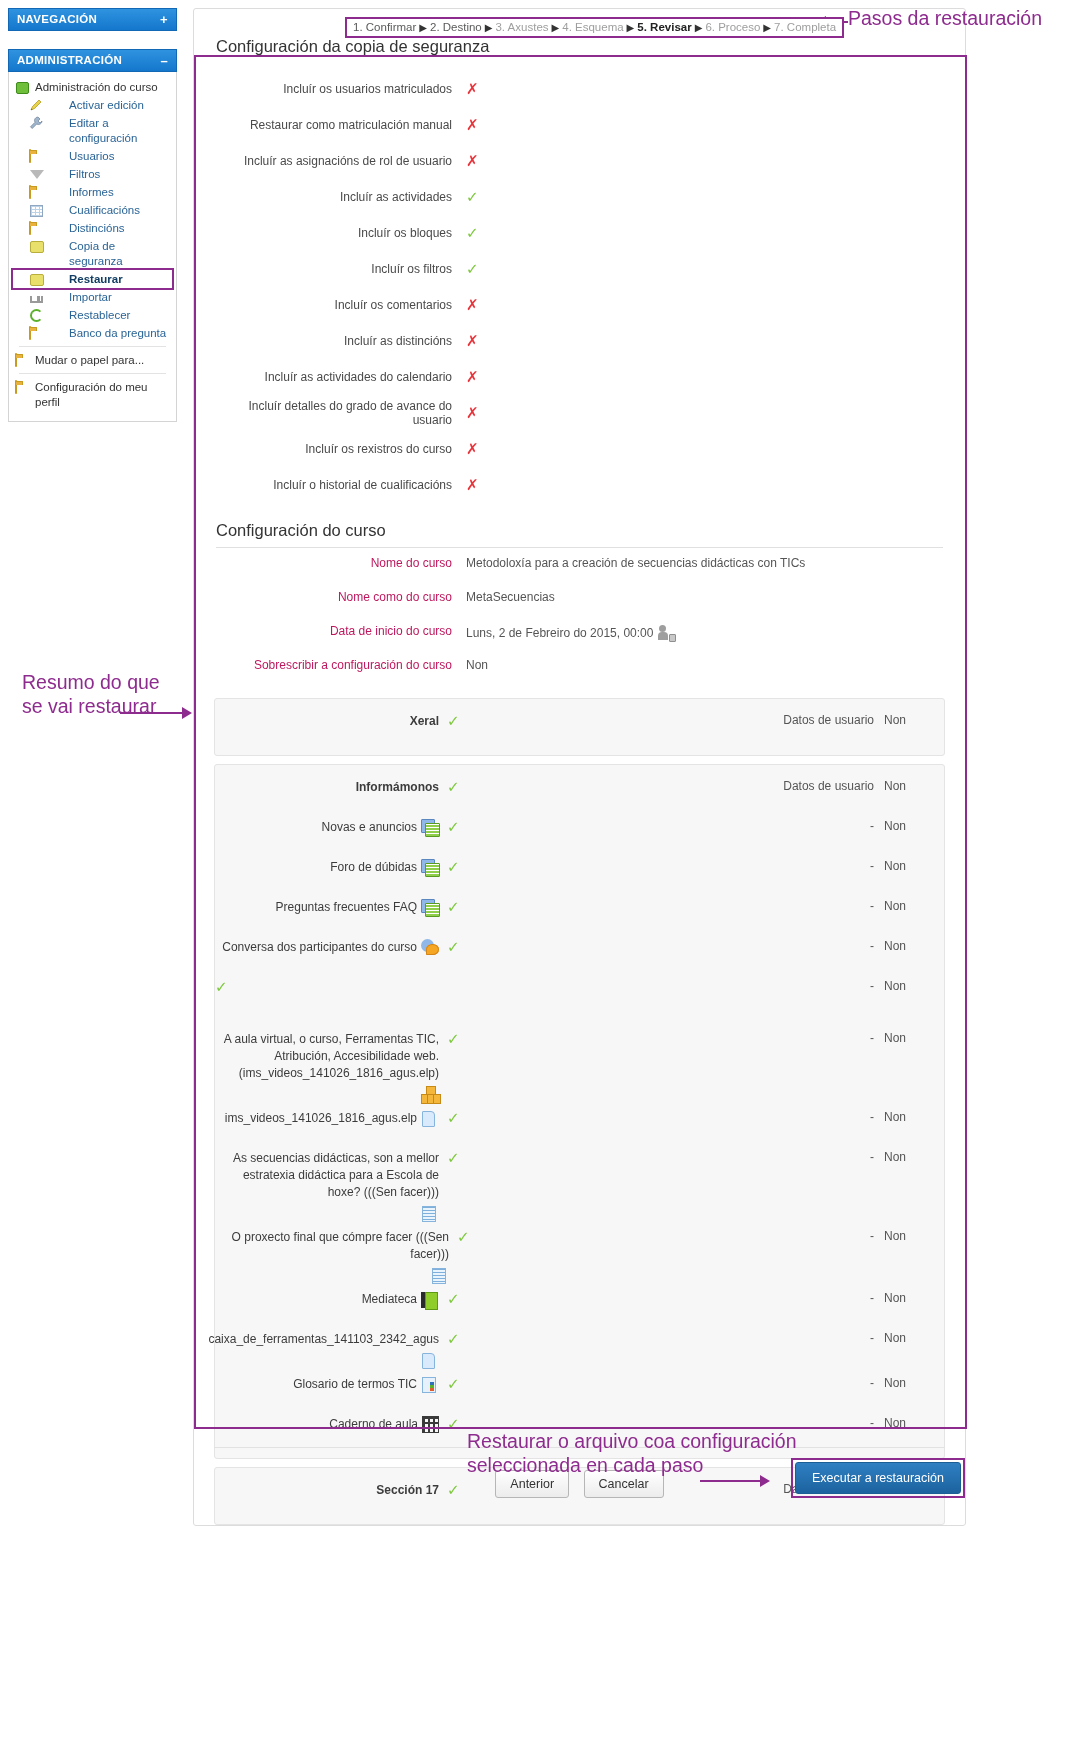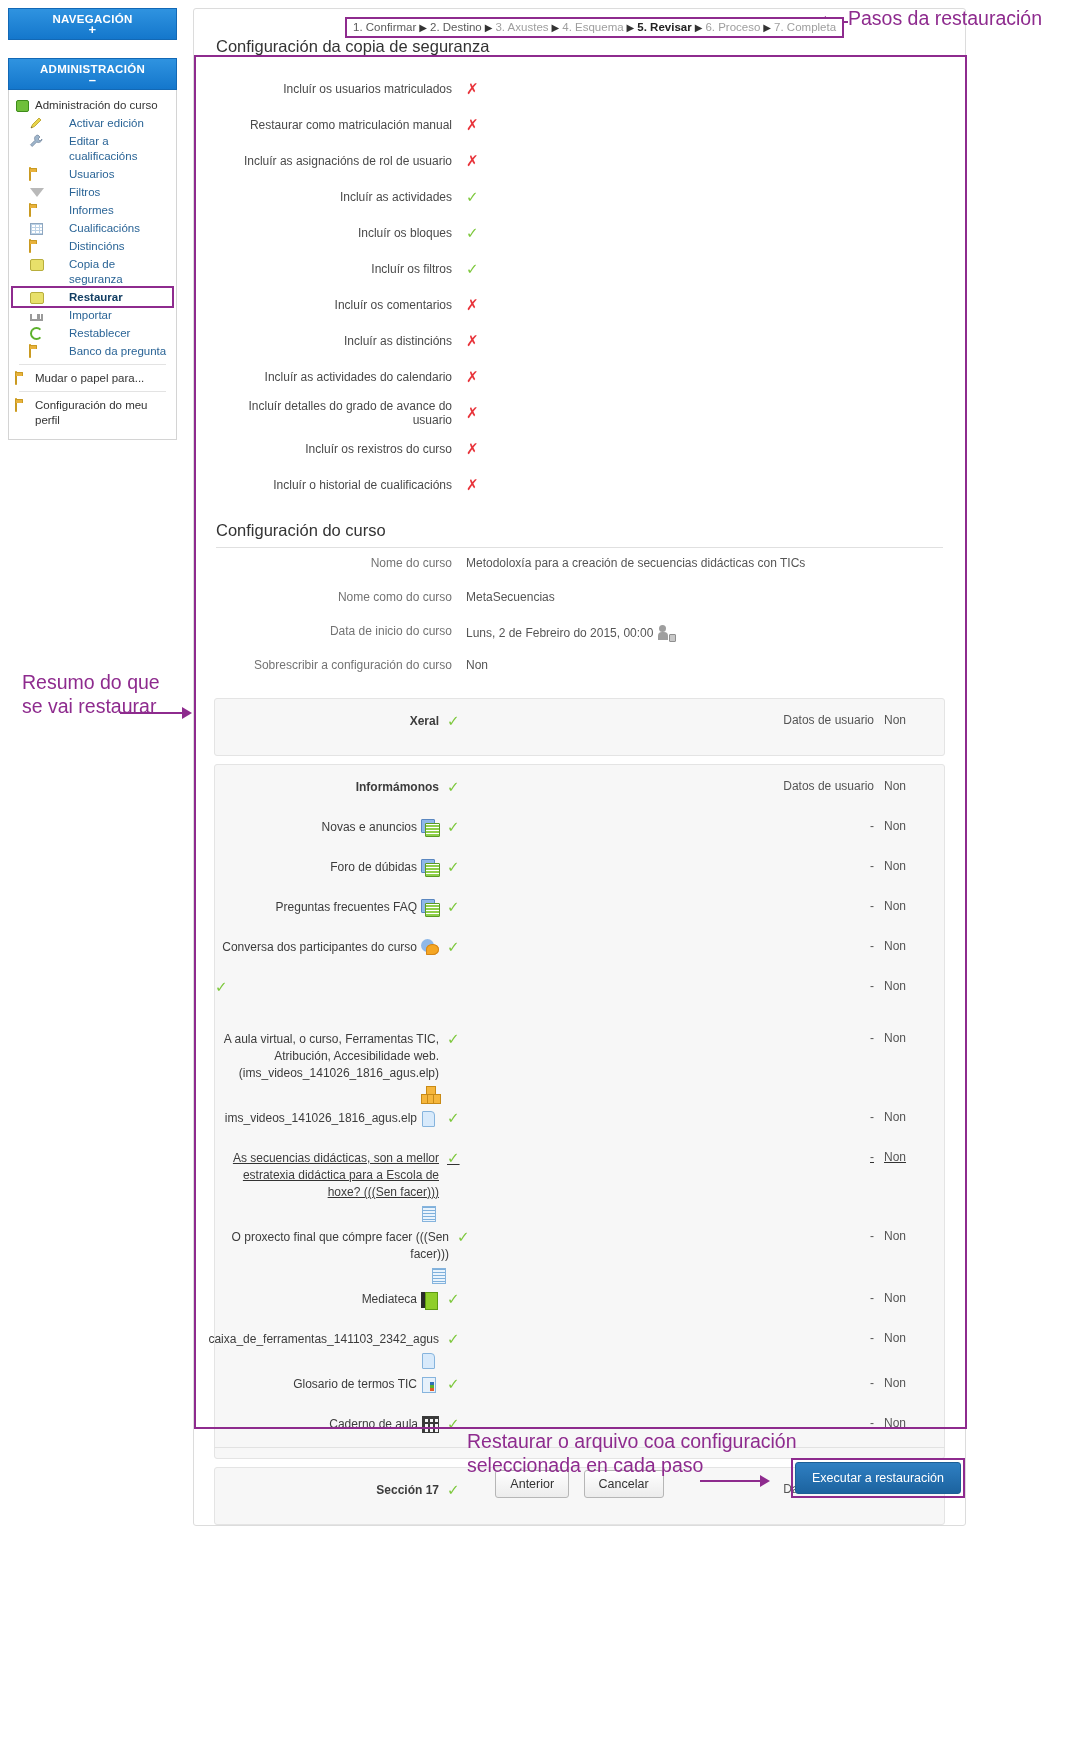--- a/index.html
+++ b/index.html
@@ -17,21 +17,20 @@
   #sidebar { position: absolute; left: 0; top: 0; width: 185px; height: 1749px; background: #fff; }
   .block { margin: 8px 8px 0 8px; }
   .block-head {
     background: #1a7fd4;
     background: linear-gradient(#2f93e0, #1477cc);
     color: #fff; font-size: 11.5px; font-weight: bold;
     letter-spacing: .3px;
     padding: 4px 8px 5px 8px;
     display: flex; justify-content: space-between; align-items: center;
     border: 1px solid #1268b5;
-    flex-direction: column;
   }
   .block-head .toggle { font-size: 13px; font-weight: bold; line-height: 9px; }
   .block-body {
     border: 1px solid #d4d4d4; border-top: none;
     background: #fff; padding: 6px 4px 10px 4px;
     font-size: 11.5px;
   }
   #nav-block .block-body { border: none; height: 0; padding: 0; }
   .nav-item { display: flex; align-items: flex-start; padding: 1.5px 2px; line-height: 15px; }
   .nav-item .ico { width: 16px; min-width: 16px; height: 15px; margin-right: 4px; display:inline-block; position: relative; }
@@ -80,21 +79,21 @@
   .srow .lab { width:252px; text-align:right; font-size:12px; color:#4a4a4a; padding-right:14px;}
   .srow .val { width:34px; text-align:left; }
 
   .mark-x { color:#e8333a; font-size:15px; font-weight:bold; font-family:"DejaVu Sans", sans-serif;}
   .mark-v { color:#7dc83c; font-size:15px; font-weight:bold; font-family:"DejaVu Sans", sans-serif;}
 
   .sec-title { font-size:16.5px; color:#333; padding: 18px 0 7px 22px; font-weight:normal; }
   .hr { border-top:1px solid #e0e0e0; margin: 0 22px 6px 22px; }
 
   .crow { display:flex; align-items:flex-start; min-height:34px; padding-left:20px;}
-  .crow .clab { width:252px; text-align:right; font-size:12px; color:#737373; padding-right:14px; padding-top:2px;}
+  .crow .clab { width:252px; text-align:right; font-size:12px; color:#be185d; padding-right:14px; padding-top:2px;}
   .crow .cval { font-size:12px; color:#555; padding-top:2px; display:flex; align-items:center; gap:5px;}
 
   .panel { margin: 8px 20px 0 20px; background:#f7f7f7; border:1px solid #e4e4e4; border-radius:3px; padding:8px 0; }
   .prow { display:flex; align-items:flex-start; min-height:40px; }
   .prow .plab { width:232px; text-align:right; font-size:12px; color:#3c3c3c; padding-right:8px; padding-top:6px; line-height:17px;
                 display:flex; flex-wrap:wrap; justify-content:flex-end; align-items:flex-start; gap:4px;}
   .prow .plab.bold { font-weight:bold; }
   .prow .pchk { width:46px; text-align:left; padding-top:5px; }
   .prow .pmid { flex:1; }
   .prow .pud { width:122px; text-align:right; font-size:12px; color:#555; padding-top:6px;}
@@ -194,21 +193,21 @@
           </span>
           <span class="lbl">Activar edición</span>
         </div>
 
         <div class="nav-item lvl2">
           <span class="ico">
             <svg width="14" height="14" viewBox="0 0 14 14">
                 <path d="M9 1 a3.5 3.5 0 0 0-3 5.3 L1.5 10.8 l1.7 1.7 L7.7 8 A3.5 3.5 0 0 0 13 5 l-2 2 -2-2 2-2 Z" fill="#9fb6cc" stroke="#6d8098" stroke-width="0.7"></path>
               </svg>
           </span>
-          <span class="lbl">Editar a cualificacións</span>
+          <span class="lbl">Editar a configuración</span>
         </div>
 
         <div class="nav-item lvl2">
           <span class="ico"><span class="ic-folder"></span></span>
           <span class="lbl">Usuarios</span>
         </div>
 
         <div class="nav-item lvl2">
           <span class="ico">
               <span class="ic-funnel" style="position:absolute;left:1px;"></span>
@@ -467,21 +466,21 @@
               <span class="aicon">
                 <span class="ic-file" style="position:absolute;left:1px;"></span>
               </span>
             </div>
           <div class="pchk"><span class="mark-v">✓</span></div>
           <div class="pmid"></div>
           <div class="pud">-</div>
           <div class="pval">Non</div>
         </div>
 
-        <div class="prow" style="min-height:62px;text-decoration:underline;">
+        <div class="prow" style="min-height:62px;">
           <div class="plab">
               <span>As secuencias didácticas, son a mellor estratexia didáctica para a Escola de hoxe? (((Sen facer)))</span>
               <span class="aicon">
                 <span class="ic-page" style="position:absolute;left:1px;"></span>
               </span>
             </div>
           <div class="pchk"><span class="mark-v">✓</span></div>
           <div class="pmid"></div>
           <div class="pud">-</div>
           <div class="pval">Non</div>

